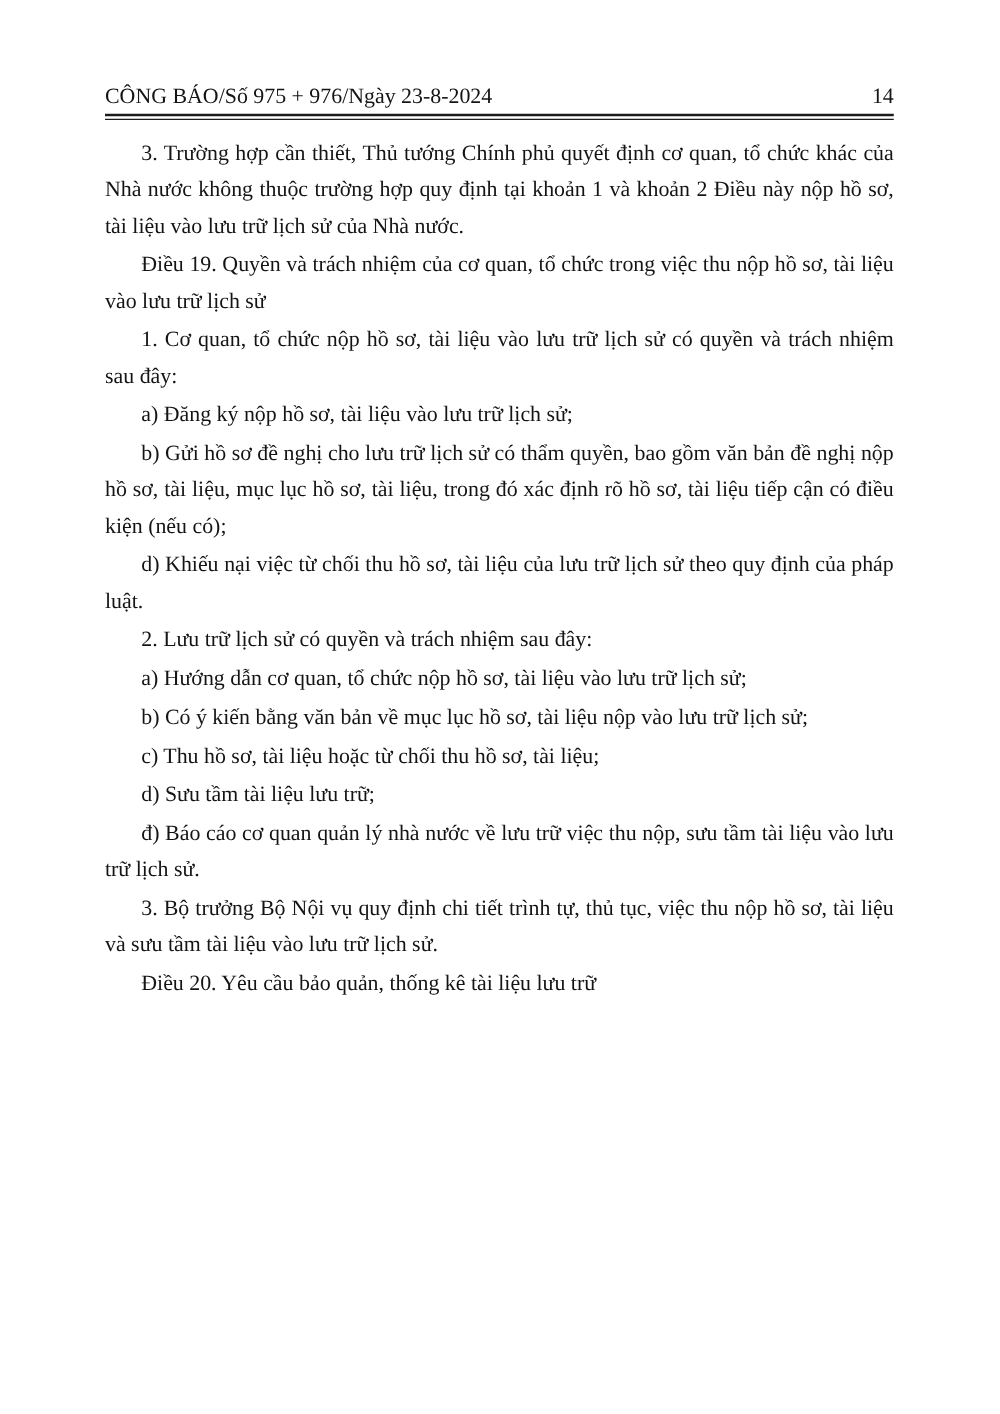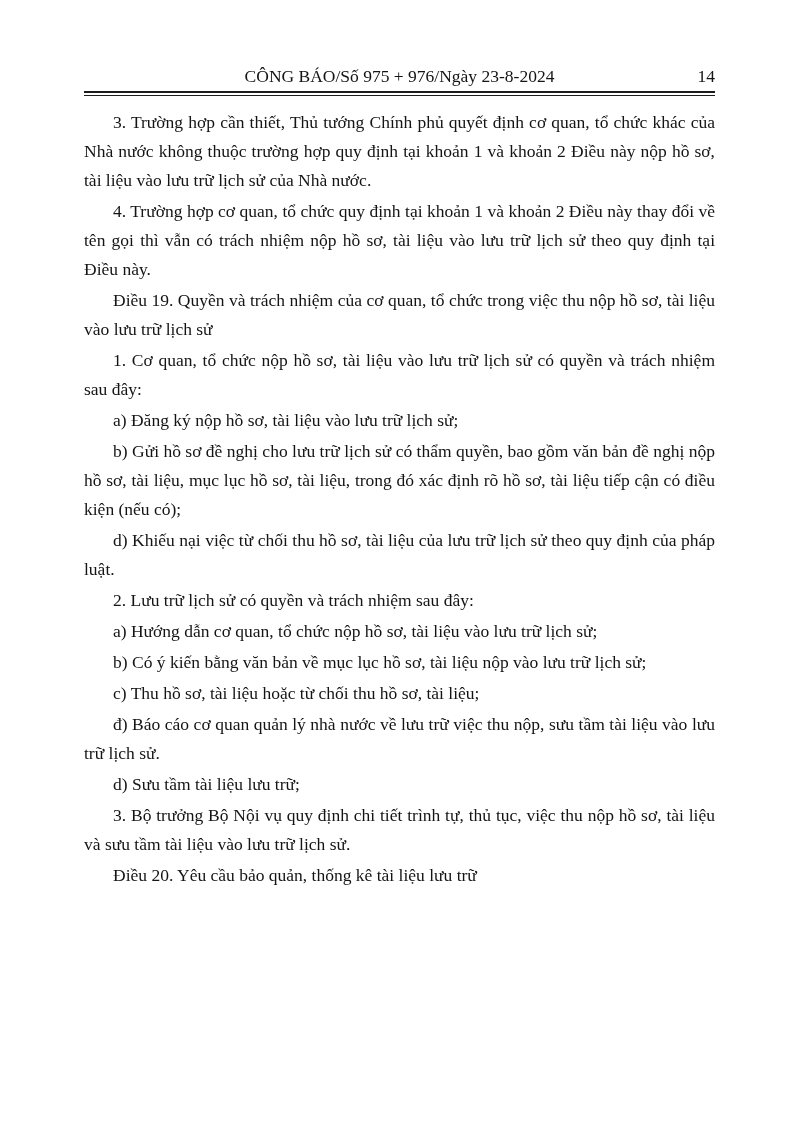--- a/index.html
+++ b/index.html
@@ -14,21 +14,21 @@
     font-family: "Liberation Serif", "DejaVu Serif", serif;
     overflow: hidden;
     box-sizing: border-box;
   }
   .running-header {
     position: relative;
     margin: 0 85px 0 84px;
     padding-top: 64px;
     font-size: 17.5px;
     line-height: 24px;
-    text-align: center;
+    text-align: left;
     white-space: nowrap;
   }
   .running-header .page-number {
     position: absolute;
     right: 0;
     bottom: 0;
   }
   .double-rule {
     margin: 3px 85px 0 84px;
     height: 2px;
@@ -56,29 +56,28 @@
 
   <div class="running-header">
     <span>CÔNG BÁO/Số 975 + 976/Ngày 23-8-2024</span>
     <span class="page-number">14</span>
   </div>
 
   <div class="double-rule"></div>
 
   <div class="doc-body">
       <p class="">3. Trường hợp cần thiết, Thủ tướng Chính phủ quyết định cơ quan, tổ chức khác của Nhà nước không thuộc trường hợp quy định tại khoản 1 và khoản 2 Điều này nộp hồ sơ, tài liệu vào lưu trữ lịch sử của Nhà nước.</p>
-      <p class="">4. Trường hợp cơ quan, tổ chức quy định tại khoản 1 và khoản 2 Điều này thay đổi về tên gọi thì vẫn có trách nhiệm nộp hồ sơ, tài liệu vào lưu trữ lịch sử theo quy định tại Điều này.</p>
       <p class="heading">Điều 19. Quyền và trách nhiệm của cơ quan, tổ chức trong việc thu nộp hồ sơ, tài liệu vào lưu trữ lịch sử</p>
       <p class="">1. Cơ quan, tổ chức nộp hồ sơ, tài liệu vào lưu trữ lịch sử có quyền và trách nhiệm sau đây:</p>
       <p class="">a) Đăng ký nộp hồ sơ, tài liệu vào lưu trữ lịch sử;</p>
       <p class="">b) Gửi hồ sơ đề nghị cho lưu trữ lịch sử có thẩm quyền, bao gồm văn bản đề nghị nộp hồ sơ, tài liệu, mục lục hồ sơ, tài liệu, trong đó xác định rõ hồ sơ, tài liệu tiếp cận có điều kiện (nếu có);</p>
       <p class="">d) Khiếu nại việc từ chối thu hồ sơ, tài liệu của lưu trữ lịch sử theo quy định của pháp luật.</p>
       <p class="">2. Lưu trữ lịch sử có quyền và trách nhiệm sau đây:</p>
       <p class="">a) Hướng dẫn cơ quan, tổ chức nộp hồ sơ, tài liệu vào lưu trữ lịch sử;</p>
       <p class="">b) Có ý kiến bằng văn bản về mục lục hồ sơ, tài liệu nộp vào lưu trữ lịch sử;</p>
       <p class="">c) Thu hồ sơ, tài liệu hoặc từ chối thu hồ sơ, tài liệu;</p>
+      <p class="">d) Sưu tầm tài liệu lưu trữ;</p>
       <p class="">đ) Báo cáo cơ quan quản lý nhà nước về lưu trữ việc thu nộp, sưu tầm tài liệu vào lưu trữ lịch sử.</p>
-      <p class="">d) Sưu tầm tài liệu lưu trữ;</p>
       <p class="">3. Bộ trưởng Bộ Nội vụ quy định chi tiết trình tự, thủ tục, việc thu nộp hồ sơ, tài liệu và sưu tầm tài liệu vào lưu trữ lịch sử.</p>
       <p class="heading">Điều 20. Yêu cầu bảo quản, thống kê tài liệu lưu trữ</p>
     </div>
 
 </div>
 
 </body></html>

